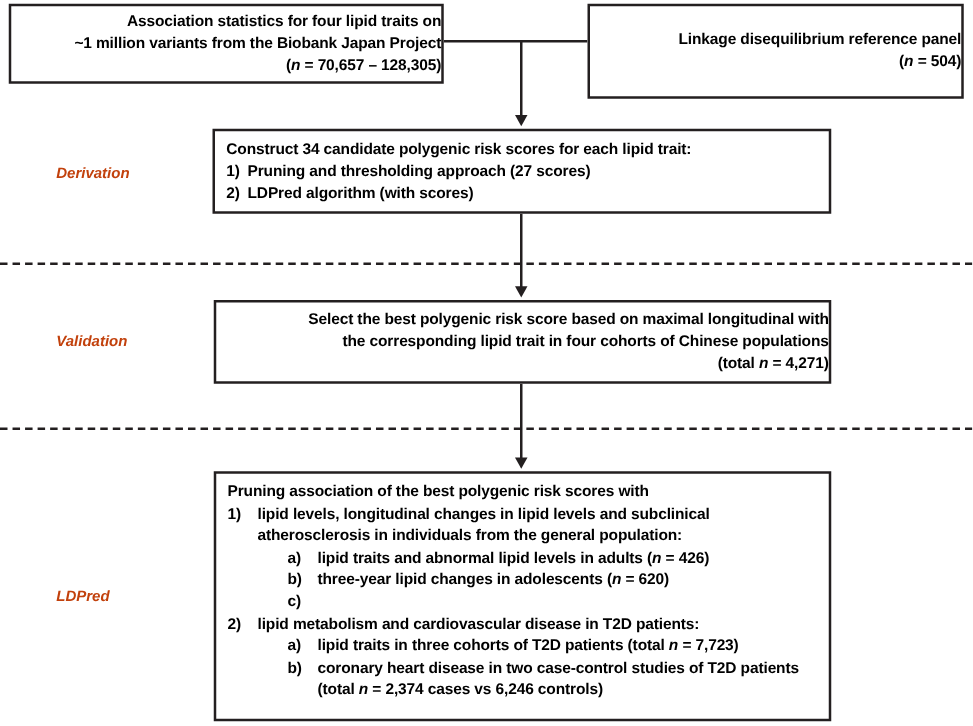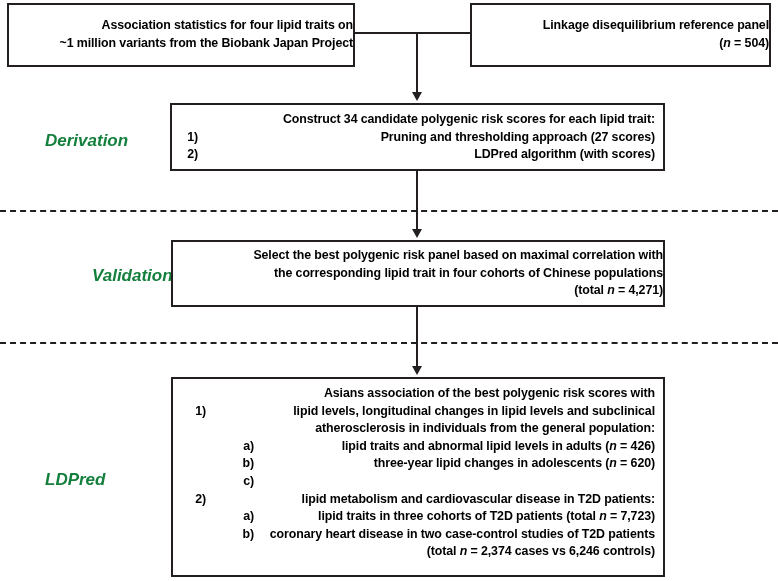--- a/index.html
+++ b/index.html
@@ -36,31 +36,31 @@
   .box.center {
     text-align: center;
     display: flex;
     flex-direction: column;
     align-items: flex-end;
     justify-content: center;
   }
   .box.center .ln { display: block; white-space: nowrap; }
 
   .box.left {
-    text-align: right;
+    text-align: left;
     padding: 6px 8px 6px 9px;
   }
 
   
   .stage-label {
     position: absolute;
-    font-size: 17px;
+    font-size: 12px;
     font-weight: 700;
     font-style: italic;
-    color: #15803d;
+    color: #c2410c;
     z-index: 3;
     white-space: nowrap;
   }
 
   
   .vline {
     position: absolute;
     width: 2px;
     background: #231f20;
     z-index: 1;
@@ -109,23 +109,24 @@
   i.n { font-style: italic; }
 </style>
 </head>
 <body>
 
 <div id="canvas">
 
   <div class="box center" style="left:7px; top:3px; width:348px; height:64px;">
     <span class="ln">Association statistics for four lipid traits on</span>
     <span class="ln">~1 million variants from the Biobank Japan Project</span>
-  </div>
-
-  <div class="box center" style="left:470px; top:3px; width:301px; height:64px;">
+    <span class="ln">(<i class="n">n</i> = 70,657 – 128,305)</span>
+  </div>
+
+  <div class="box center" style="left:470px; top:3px; width:301px; height:76px;">
     <span class="ln">Linkage disequilibrium reference panel</span>
     <span class="ln">(<i class="n">n</i> = 504)</span>
   </div>
 
   <div class="hline" style="left:355px; top:32px; width:115px;"></div>
   <div class="vline" style="left:416px; top:32px; height:62px;"></div>
   <div class="arrowhead" style="left:412px; top:92px;"></div>
 
   <div class="stage-label" style="left:45px; top:131px;">Derivation</div>
 
@@ -139,37 +140,37 @@
       <span class="mark" style="width:17px;">2)</span>
       <span class="txt">LDPred algorithm (with scores)</span>
     </div>
   </div>
 
   <div class="vline" style="left:416px; top:171px; height:60px;"></div>
   <div class="arrowhead" style="left:412px; top:229px;"></div>
 
   <div class="divider" style="top:210px;"></div>
 
-  <div class="stage-label" style="left:45px; top:266px;margin-left:47px;">Validation</div>
+  <div class="stage-label" style="left:45px; top:266px;">Validation</div>
 
   <div class="box center" style="left:171px; top:240px; width:494px; height:67px;">
-    <span class="ln">Select the best polygenic risk panel based on maximal correlation with</span>
+    <span class="ln">Select the best polygenic risk score based on maximal longitudinal with</span>
     <span class="ln">the corresponding lipid trait in four cohorts of Chinese populations</span>
     <span class="ln">(total <i class="n">n</i> = 4,271)</span>
   </div>
 
   <div class="vline" style="left:416px; top:307px; height:61px;"></div>
   <div class="arrowhead" style="left:412px; top:366px;"></div>
 
   <div class="divider" style="top:342px;"></div>
 
   <div class="stage-label" style="left:45px; top:470px;">LDPred</div>
 
   <div class="box left" style="left:171px; top:377px; width:494px; height:200px;">
-    <span class="plain">Asians association of the best polygenic risk scores with</span>
+    <span class="plain">Pruning association of the best polygenic risk scores with</span>
 
     <div class="row lvl1">
       <span class="mark">1)</span>
       <span class="txt">lipid levels, longitudinal changes in lipid levels and subclinical atherosclerosis in individuals from the general population:</span>
     </div>
     <div class="row lvl2">
       <span class="mark">a)</span>
       <span class="txt">lipid traits and abnormal lipid levels in adults (<i class="n">n</i> = 426)</span>
     </div>
     <div class="row lvl2">

